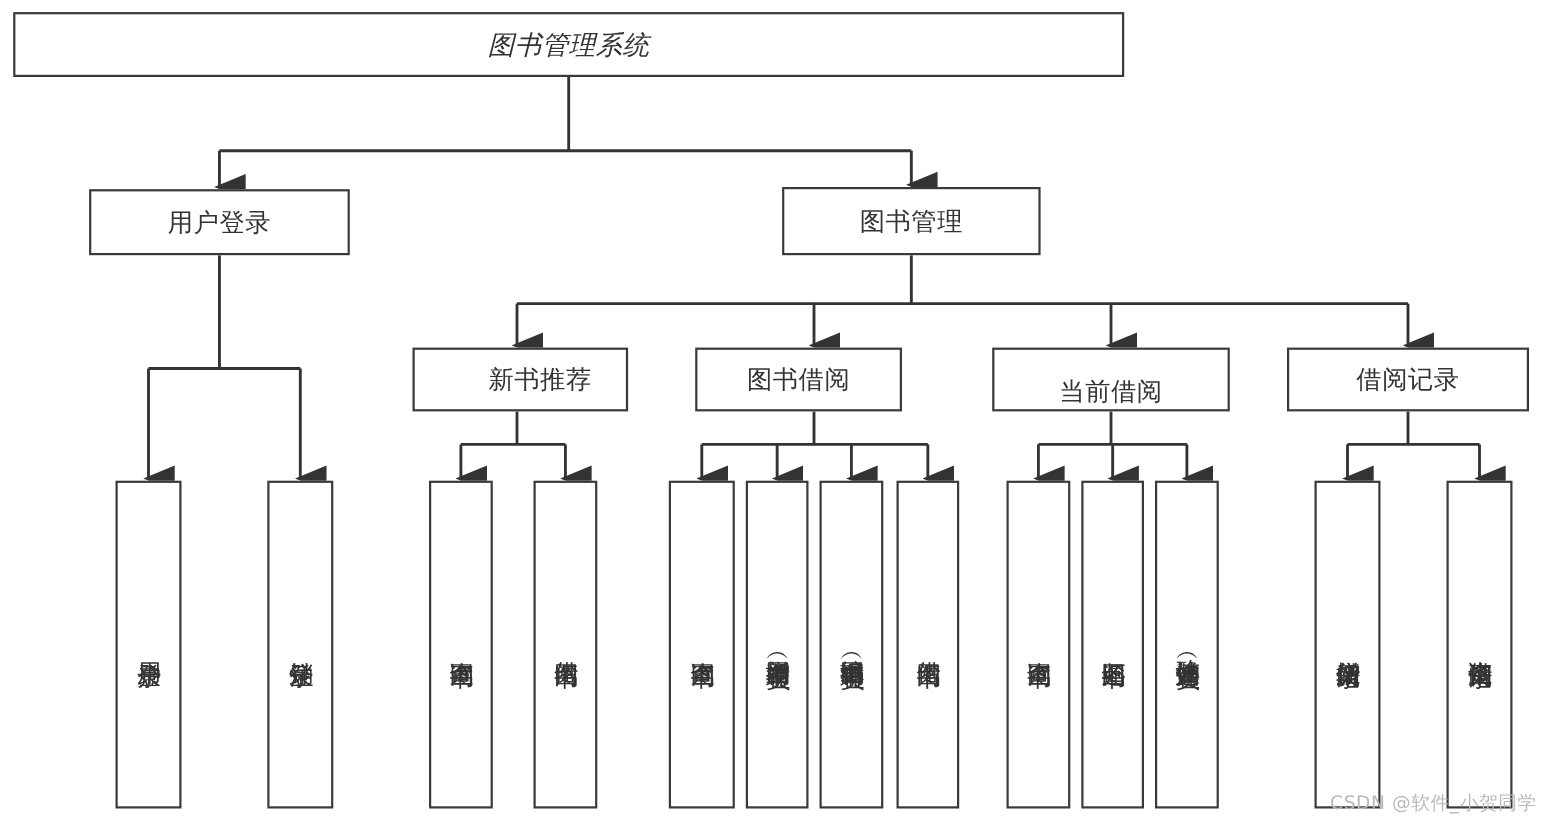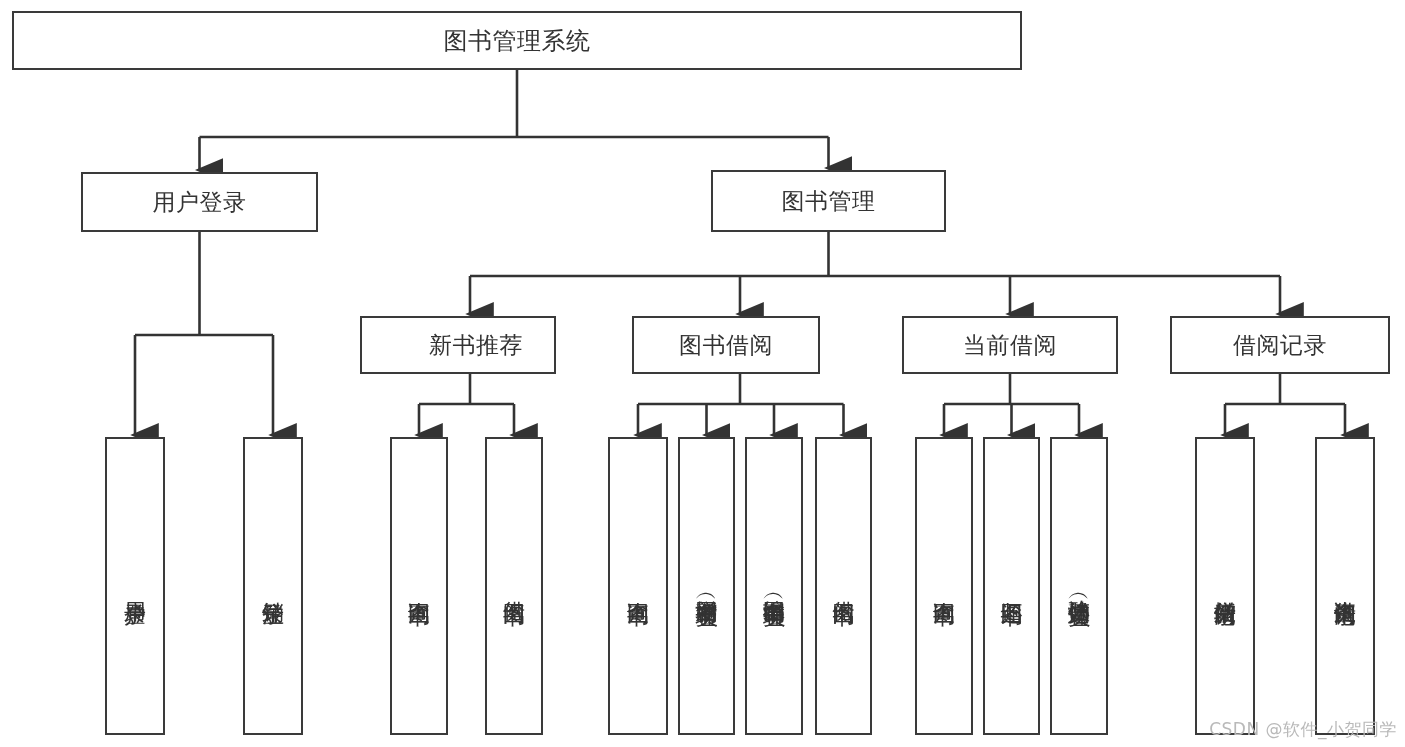--- a/index.html
+++ b/index.html
@@ -110,36 +110,36 @@
         <path d="M 1011.5 404 L 1011.5 435" marker-end="url(#arrow)"></path>
         <path d="M 1079 404 L 1079 435" marker-end="url(#arrow)"></path>
         <path d="M 1280 374 L 1280 404"></path>
         <path d="M 1225 404 L 1345 404"></path>
         <path d="M 1225 404 L 1225 435" marker-end="url(#arrow)"></path>
         <path d="M 1345 404 L 1345 435" marker-end="url(#arrow)"></path>
       </g>
   </svg>
 
   <div id="nodes-layer">
-      <div class="node horiz title" id="node-root" style="left: 12px; top: 11px; width: 1010px; height: 59px;">
+      <div class="node horiz title" id="node-root" style="left: 12px; top: 11px; width: 1010px; height: 59px; font-style: italic;">
         <span class="lbl">图书管理系统</span>
       </div>
       <div class="node horiz" id="node-login" style="left: 81px; top: 172px; width: 237px; height: 60px;">
         <span class="lbl">用户登录</span>
       </div>
       <div class="node horiz" id="node-bookmgmt" style="left: 711px; top: 170px; width: 235px; height: 62px; text-align: right;">
         <span class="lbl">图书管理</span>
       </div>
-      <div class="node horiz" id="node-newbooks" style="left: 360px; top: 316px; width: 196px; height: 58px; padding-left: 36px;">
+      <div class="node horiz" id="node-newbooks" style="left: 375px; top: 316px; width: 196px; height: 58px; padding-left: 36px;">
         <span class="lbl">新书推荐</span>
       </div>
       <div class="node horiz" id="node-borrow" style="left: 632px; top: 316px; width: 188px; height: 58px;">
         <span class="lbl">图书借阅</span>
       </div>
-      <div class="node horiz" id="node-current" style="left: 902px; top: 316px; width: 216px; height: 58px;">
+      <div class="node horiz" id="node-current" style="left: 902px; top: 316px; width: 216px; height: 58px; align-items: flex-end;">
         <span class="lbl">当前借阅</span>
       </div>
       <div class="node horiz" id="node-records" style="left: 1170px; top: 316px; width: 220px; height: 58px; align-items: center;">
         <span class="lbl">借阅记录</span>
       </div>
       <div class="node vert" id="node-leaf-login-1" style="left: 105px; top: 437px; width: 60px; height: 298px;">
         <span class="lbl">用户登录</span>
       </div>
       <div class="node vert" id="node-leaf-login-2" style="left: 243px; top: 437px; width: 60px; height: 298px;">
         <span class="lbl">注销登录</span>

